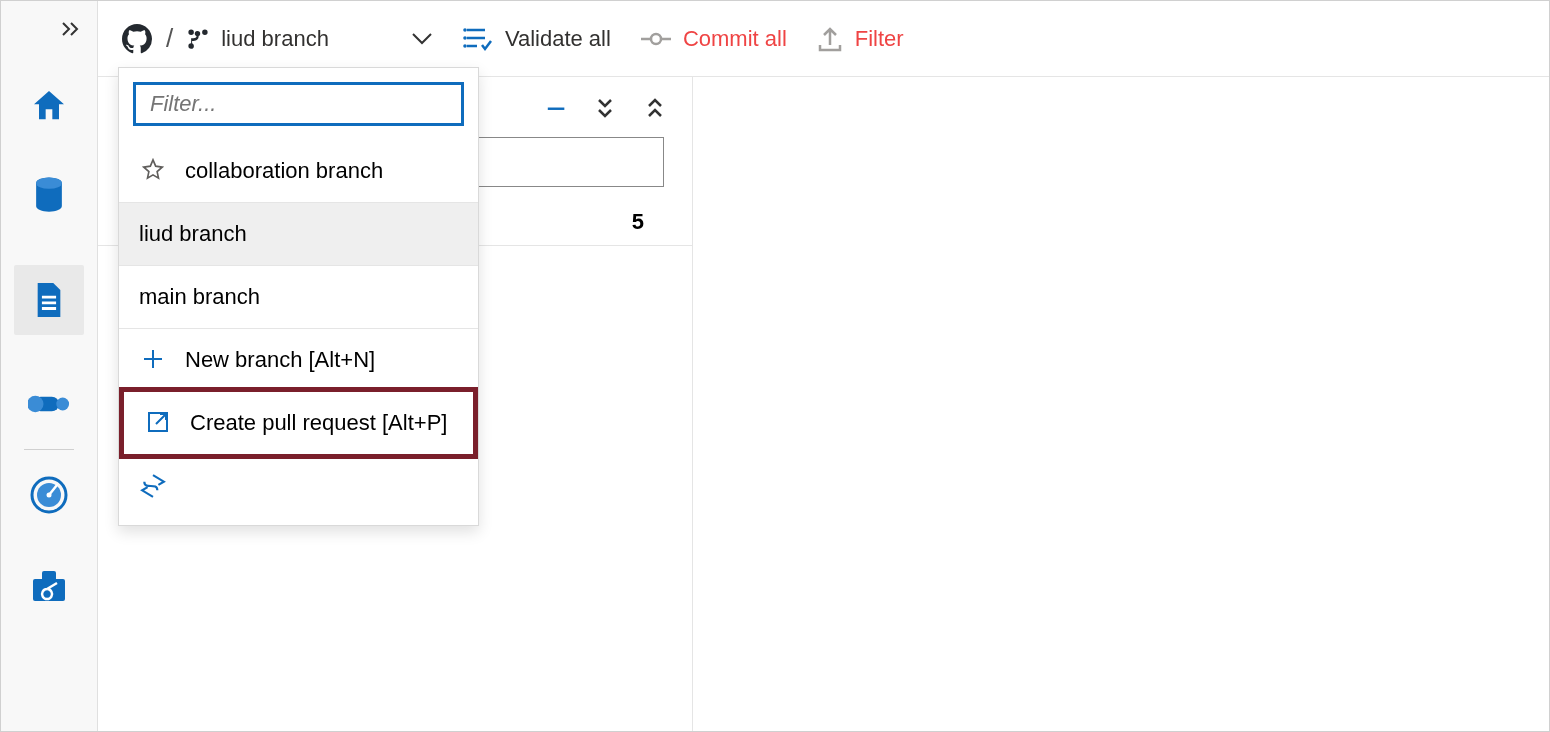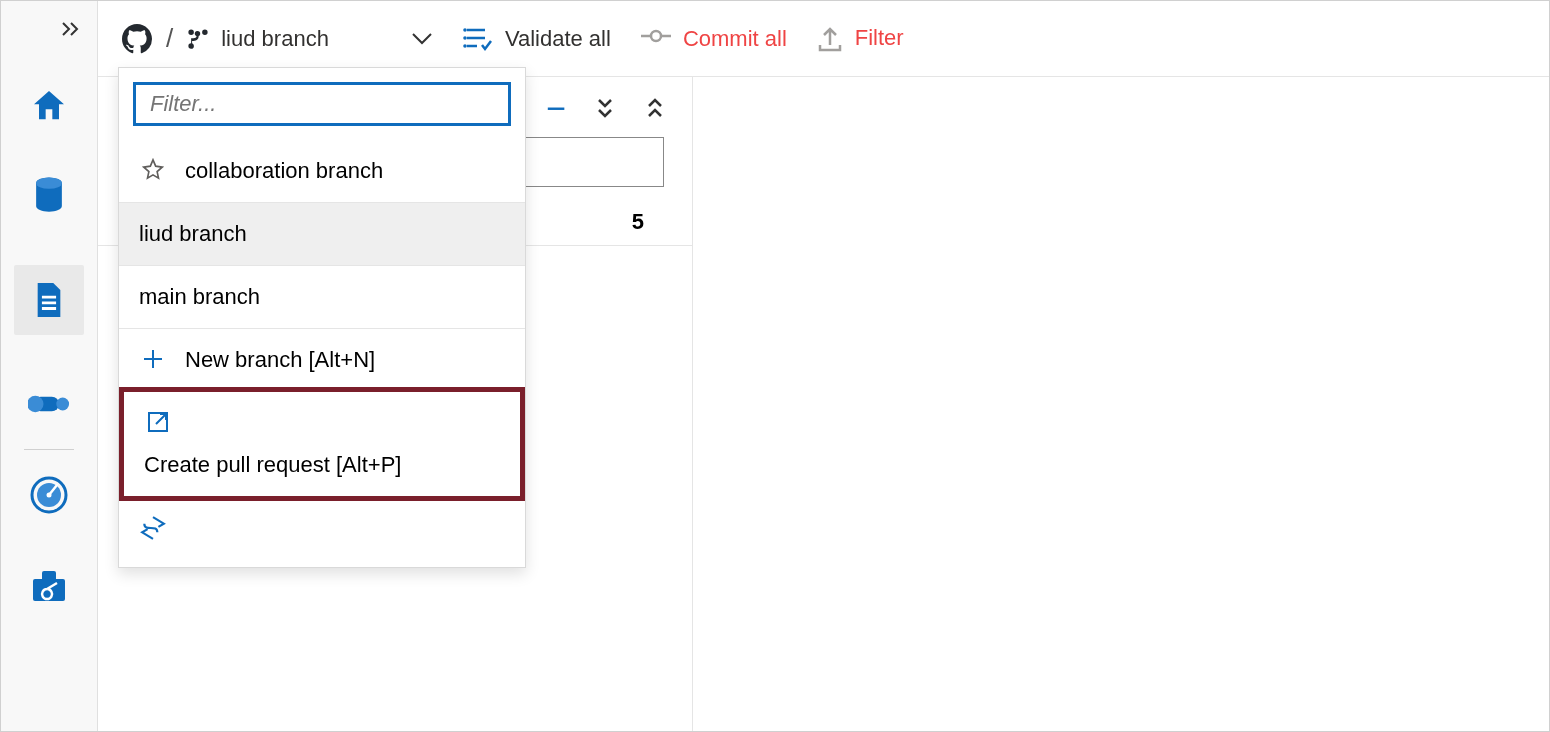--- a/index.html
+++ b/index.html
@@ -65,21 +65,21 @@
       display:flex;align-items:center;gap:14px;
     }
     .breadcrumb .slash { color:#555; font-size: 26px;}
     .branch-btn {
       display:flex;align-items:center;gap:12px;cursor:pointer;
     }
     .branch-btn .chevron {
       margin-left: 70px;
     }
     .tb-item {
-      display:flex;align-items:flex-start;gap:12px;cursor:pointer;
+      display:flex;align-items:center;gap:12px;cursor:pointer;
     }
     .tb-item.disabled { color:#ef4444; }
 
     .content {
       flex:1; display:flex;
       position: relative;
     }
     .left-pane {
       width: 595px;
       border-right: 1px solid #e5e5e5;
@@ -98,21 +98,21 @@
     .cnt {
       text-align: right;
       padding: 10px 48px;
       font-size: 22px; font-weight: 600;
       border-bottom: 1px solid #e5e5e5;
     }
 
     .dropdown {
       position:absolute;
       top: -10px; left: 20px;
-      width: 408px;
+      width: 361px;
       background: #fff;
       border: 1px solid #d9d9d9;
       box-shadow: 0 6px 14px rgba(0,0,0,.12);
       z-index: 5;
       padding-bottom: 8px;
     }
     .dropdown .filter-wrap {
       padding: 14px;
     }
     .dropdown input.filter {
@@ -131,21 +131,20 @@
       cursor:pointer;
     }
     .dd-item.selected { background:#efefef; }
     .dd-item.disabled { color:#a19f9d; }
     .dd-sep { border-top: 1px solid #e5e5e5; }
     .dd-item .ic { width:28px; display:flex;justify-content:center;color:#0f6cbd;}
     .dd-item .ic.gray { color:#605e5c; }
     .highlight {
       border: 5px solid #7a1f2b;
       margin: -4px 0;
-      flex-direction: column;
     }
     
     svg { display:block; }
   </style>
 </head>
 <body>
 
 <div class="sidebar">
   <div class="collapse-toggle">
     <svg width="20" height="16" viewBox="0 0 20 16">

